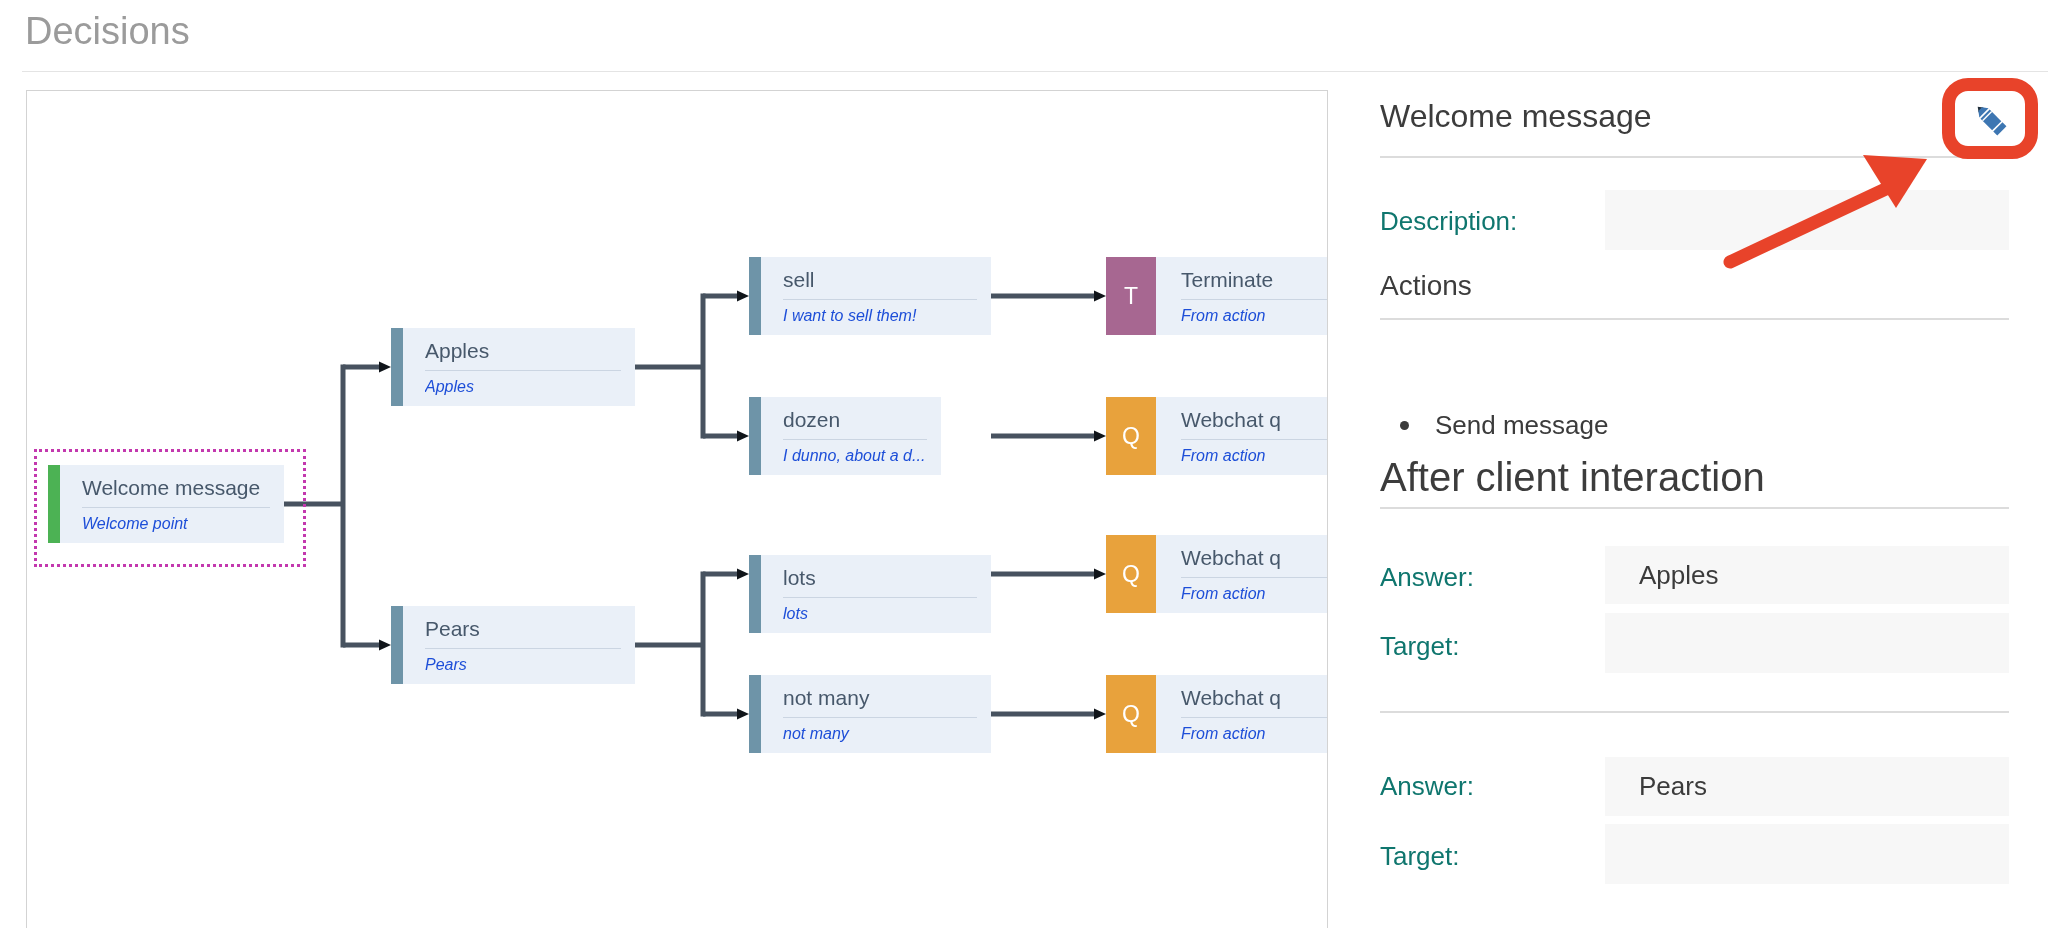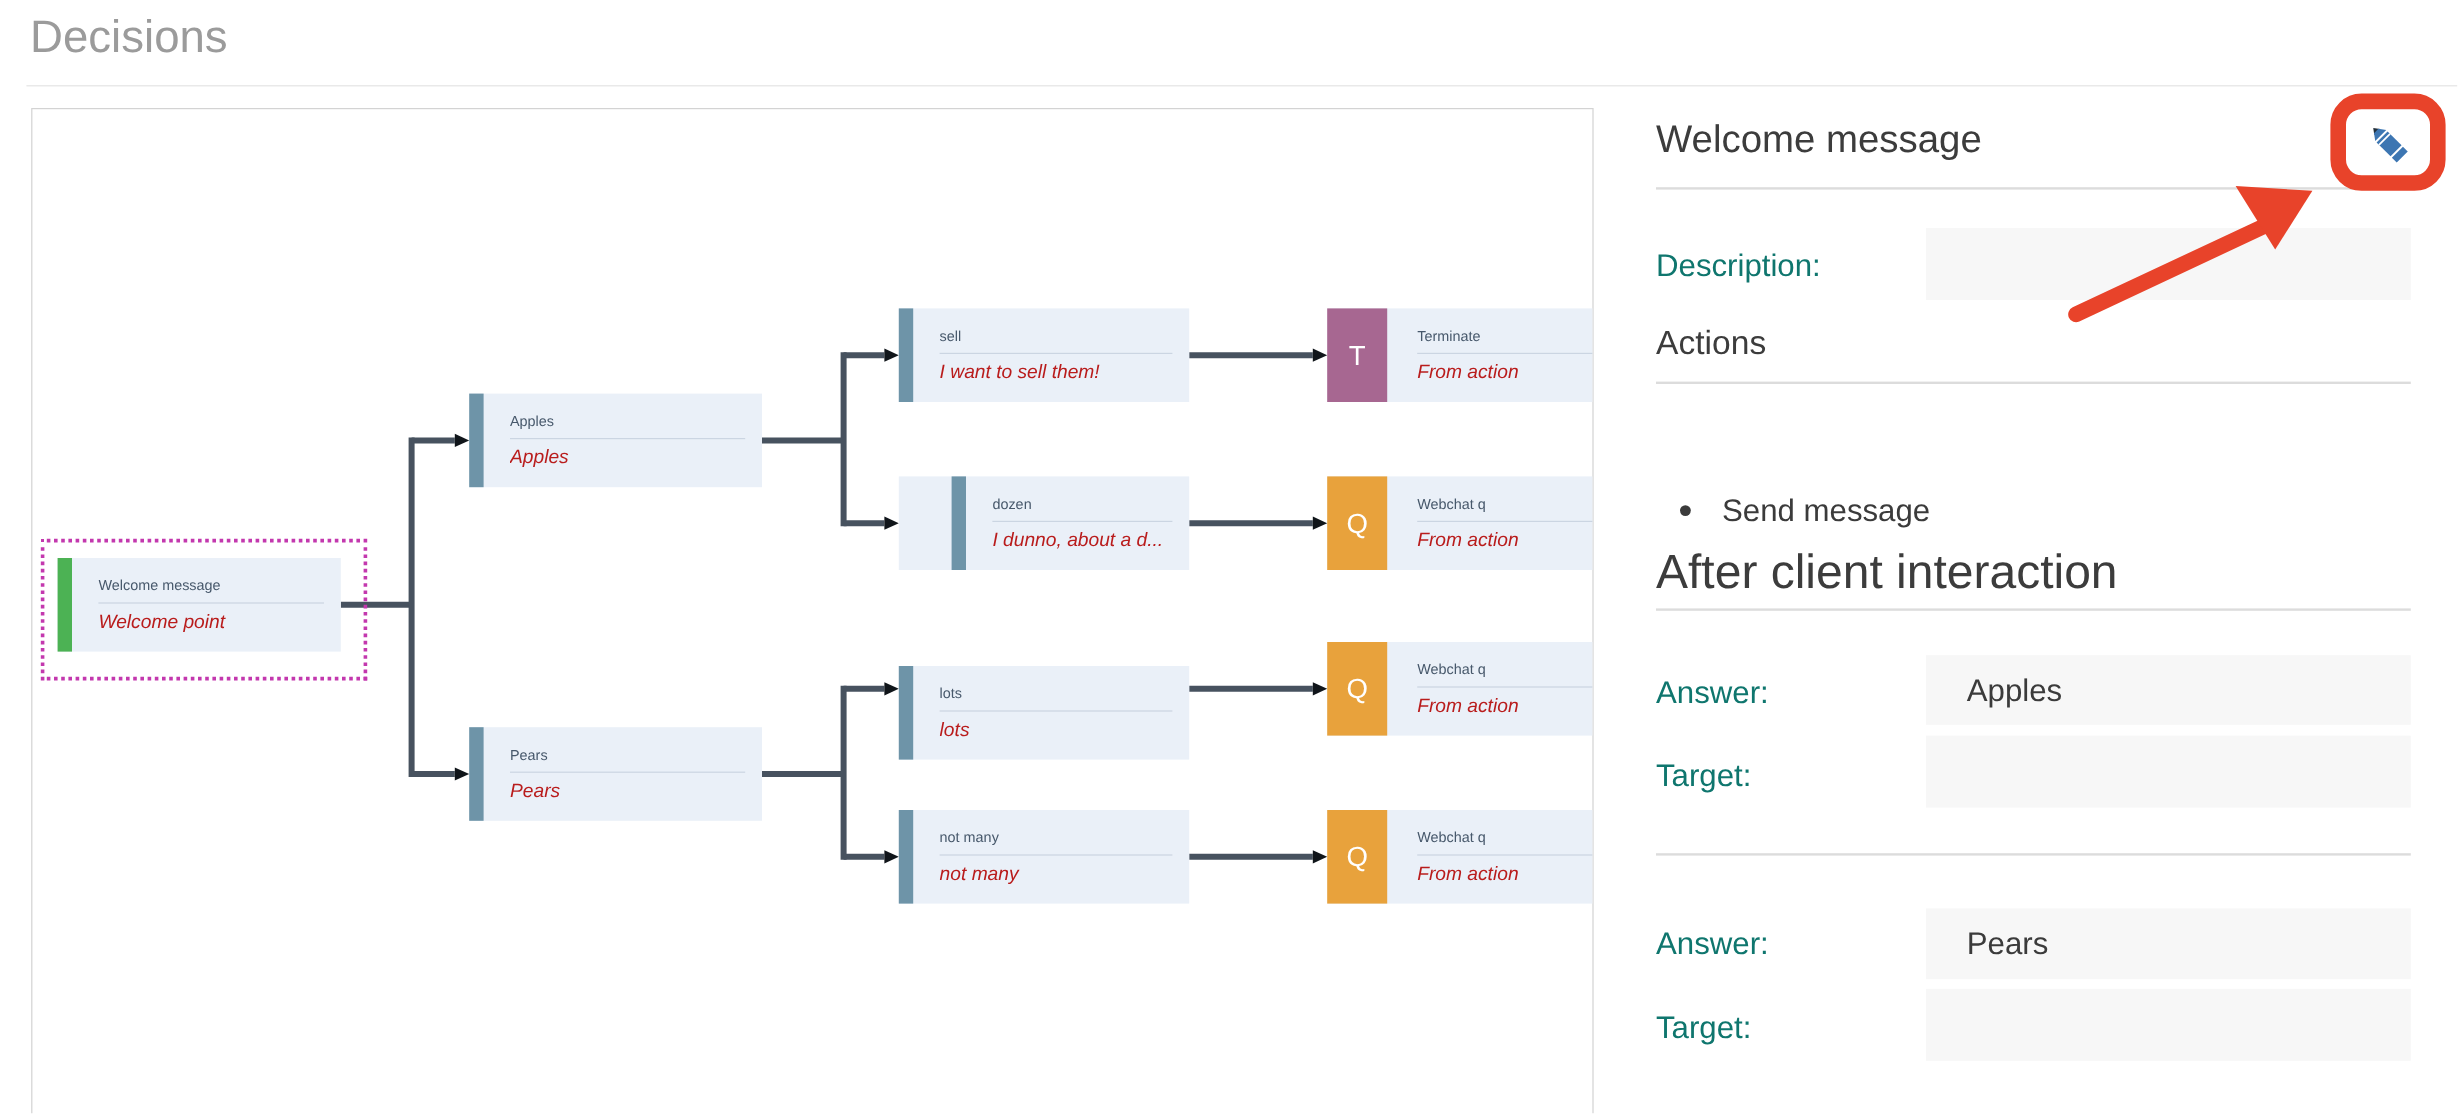--- a/index.html
+++ b/index.html
@@ -14,23 +14,23 @@
   
   .tree-wrap { position:absolute; left:26px; top:90px; width:1302px; height:850px;
                background:#fff; border:1px solid #d3d3d3; overflow:hidden; }
   .connectors { position:absolute; left:0; top:0; }
 
   .node { position:absolute; height:78px; display:flex; background:#eaf0f8; cursor:pointer; }
   .node .bar { width:12px; flex:none; }
   .node .badge { width:50px; flex:none; margin-right:3px; display:flex; align-items:center;
                  justify-content:center; color:#fff; font-size:23px; }
   .node .body { flex:1; min-width:0; padding:0 14px 0 22px; display:flex; flex-direction:column; justify-content:center; }
-  .node .title { font-size:12px; color:#47586b; padding-bottom:7px; border-bottom:1px solid #cbd5e2;
+  .node .title { font-size:21px; color:#47586b; padding-bottom:7px; border-bottom:1px solid #cbd5e2;
                  white-space:nowrap; overflow:hidden; }
-  .node .subtitle { font-size:16px; font-style:italic; color:#b91c1c; padding-top:7px;
+  .node .subtitle { font-size:16px; font-style:italic; color:#1d4ed8; padding-top:7px;
                     white-space:nowrap; overflow:hidden; }
 
   .bar-green { background:#4cb254; }
   .bar-blue { background:#6e94a8; }
   .badge-purple { background:#a76791; }
   .badge-orange { background:#e8a23c; }
 
   .selection-box { position:absolute; left:7px; top:358px; width:272px; height:118px;
                    border:3px dotted #c338ae; pointer-events:none; }
 
@@ -120,21 +120,21 @@
     </div>
 
     <div class="node" style="left:722px; top:166px; width:242px;">
       <div class="bar bar-blue"></div>
       <div class="body">
         <div class="title">sell</div>
         <div class="subtitle">I want to sell them!</div>
       </div>
     </div>
 
-    <div class="node" style="left:722px; top:306px; width:242px;padding-left:44px;">
+    <div class="node" style="left:722px; top:306px; width:192px;">
       <div class="bar bar-blue"></div>
       <div class="body">
         <div class="title">dozen</div>
         <div class="subtitle">I dunno, about a d...</div>
       </div>
     </div>
 
     <div class="node" style="left:722px; top:444px; width:242px;margin-top:20px;">
       <div class="bar bar-blue"></div>
       <div class="body">

